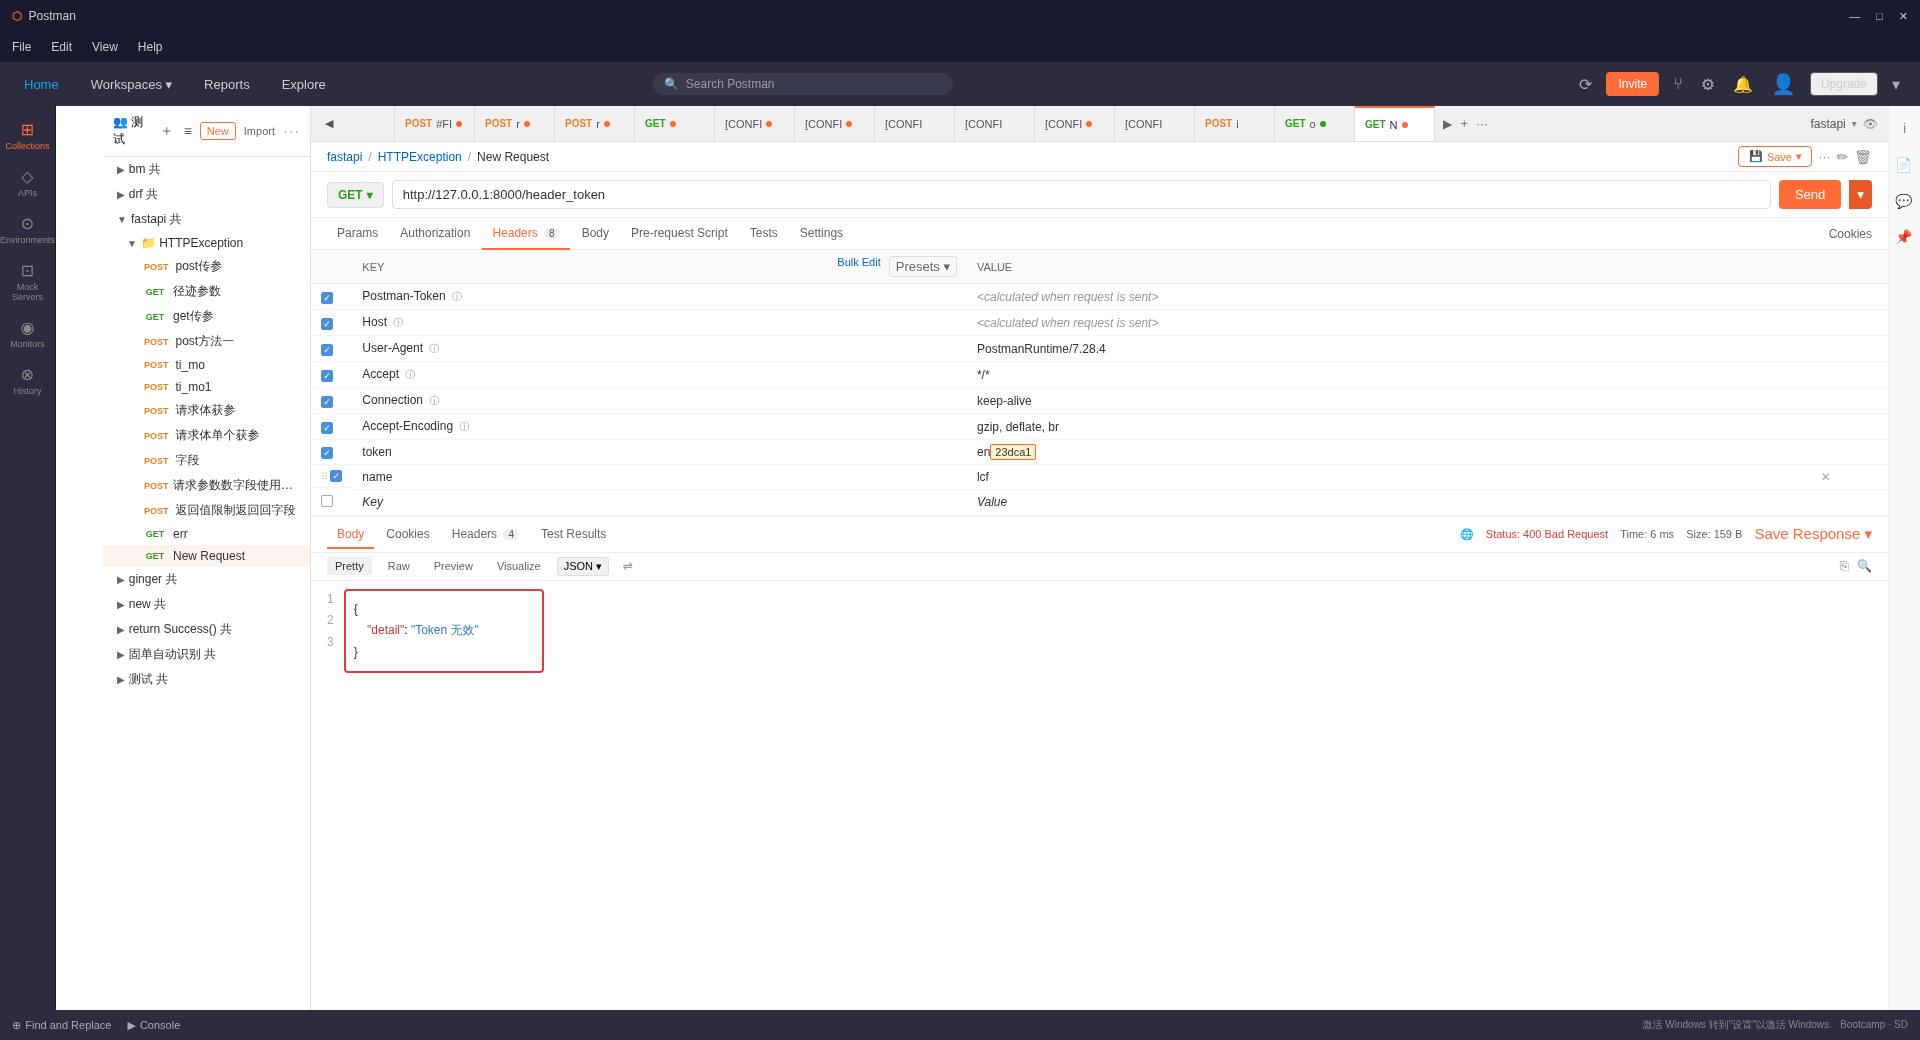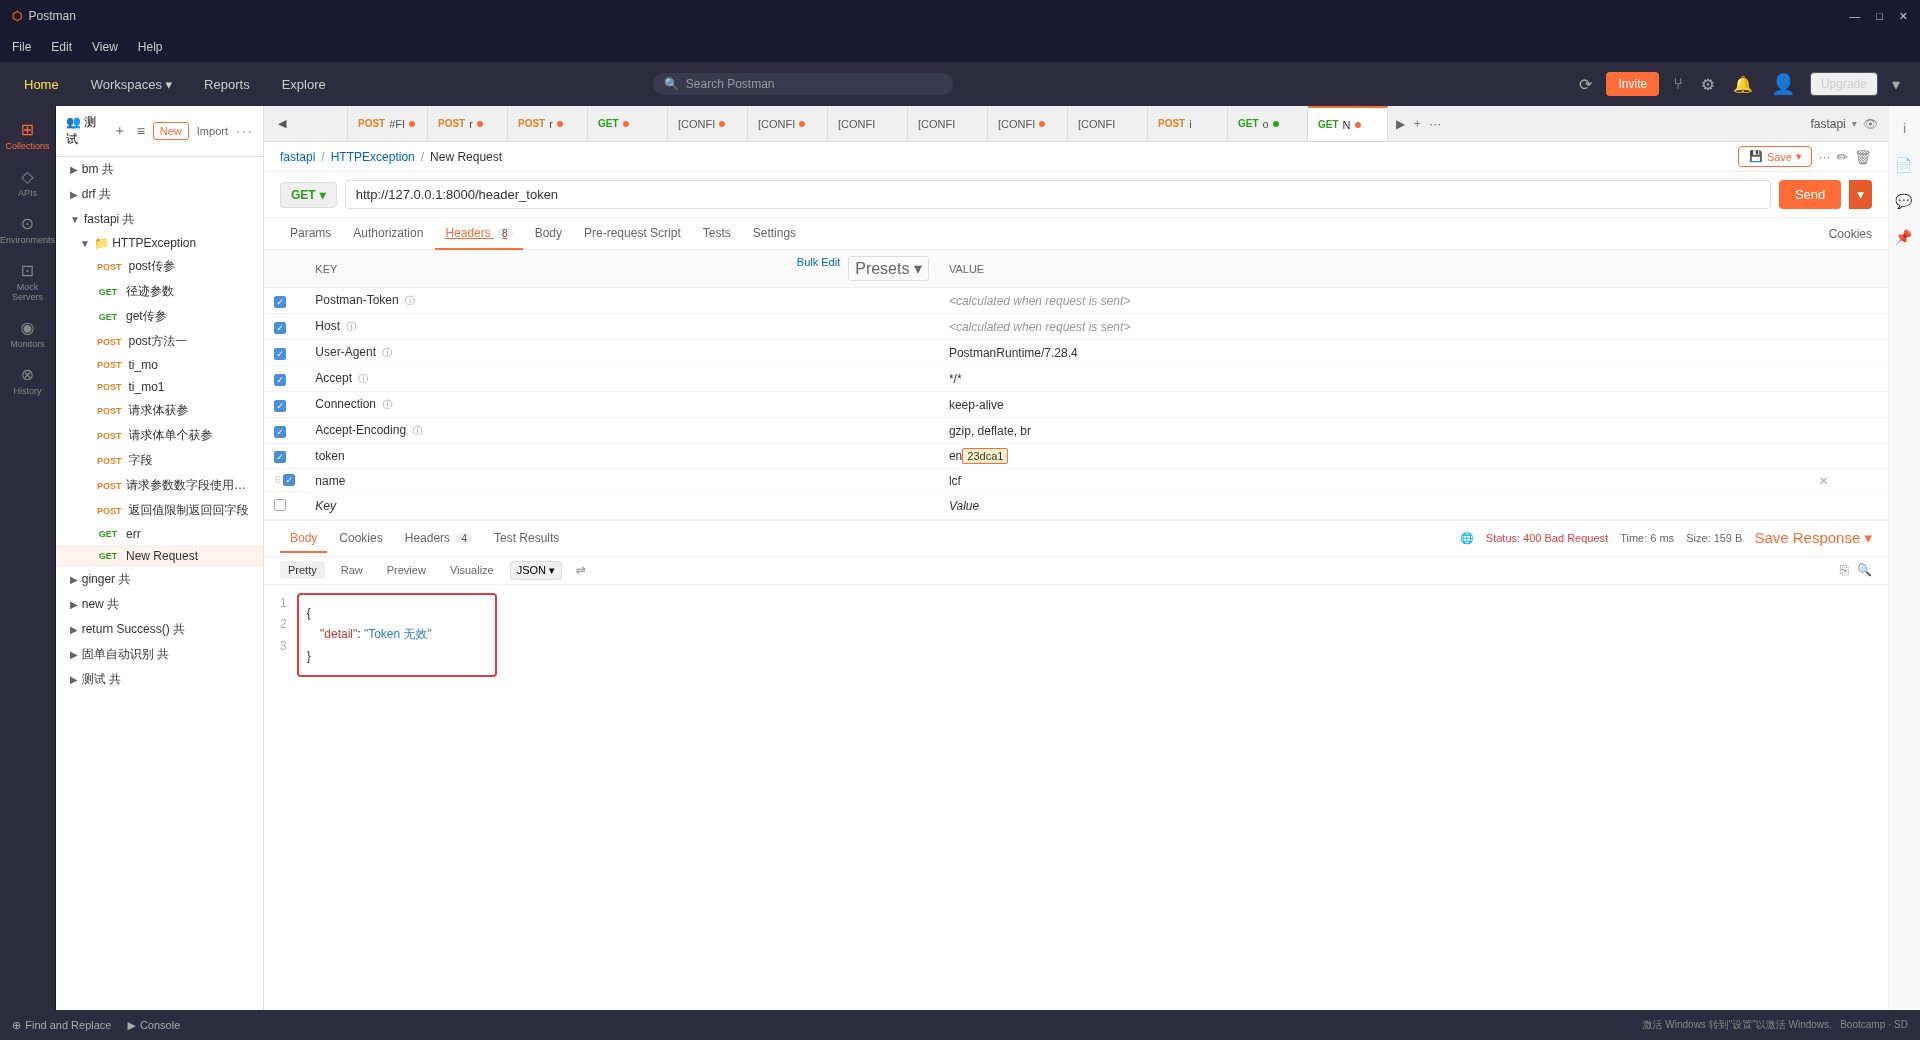--- a/index.html
+++ b/index.html
@@ -41,21 +41,21 @@
       padding: 0 16px;
       gap: 16px;
     }
     #topnav .nav-btn {
       color: #ccc;
       font-size: 13px;
       cursor: pointer;
       padding: 4px 8px;
       border-radius: 4px;
     }
-    #topnav .nav-btn.active { color: #fde047; }
+    #topnav .nav-btn.active { color: #0ea5e9; }
     #topnav .search-bar {
       flex: 0 0 300px;
       margin: 0 auto;
       background: #3a3a4e;
       border-radius: 20px;
       display: flex;
       align-items: center;
       padding: 4px 12px;
       gap: 6px;
       color: #999;
@@ -114,25 +114,26 @@
       color: #888;
       font-size: 9px;
       width: 48px;
       text-align: center;
     }
     .sidebar-icon-item.active { color: #ff6c37; }
     .sidebar-icon-item .icon { font-size: 16px; }
 
     
     #collections-panel {
-      width: 208px;
+      width: 255px;
       background: #fff;
       border-right: 1px solid #e0e0e0;
       display: flex;
       flex-direction: column;
+      padding-left: 47px;
     }
     #collections-header {
       display: flex;
       align-items: center;
       padding: 8px 10px;
       border-bottom: 1px solid #e0e0e0;
       gap: 6px;
     }
     #collections-header .btn { cursor: pointer; color: #666; font-size: 14px; padding: 2px; }
     .collection-tree { overflow-y: auto; flex: 1; font-size: 12px; }
@@ -285,21 +286,21 @@
       gap: 2px;
     }
     .req-tab {
       padding: 8px 10px;
       font-size: 12px;
       color: #666;
       cursor: pointer;
       border-bottom: 2px solid transparent;
       margin-bottom: -1px;
     }
-    .req-tab.active { color: #ff6c37; border-bottom-color: #ff6c37; font-weight: 500; text-decoration: underline; }
+    .req-tab.active { color: #ff6c37; border-bottom-color: #ff6c37; font-weight: 500; }
     .req-tab .badge {
       background: #eee;
       color: #555;
       border-radius: 8px;
       padding: 0 5px;
       font-size: 10px;
       margin-left: 3px;
     }
     .cookies-btn { margin-left: auto; color: #666; font-size: 12px; cursor: pointer; }
 
@@ -344,21 +345,21 @@
     .info-icon { color: #999; font-size: 10px; margin-left: 3px; }
     .token-highlight {
       background: #fff3cd;
       border: 1px solid #ff6c37;
       border-radius: 2px;
       padding: 1px 4px;
       font-size: 11px;
     }
     .bulk-edit-btn { font-size: 11px; color: #0066cc; cursor: pointer; }
     .presets-btn {
-      font-size: 16px;
+      font-size: 13px;
       color: #666;
       cursor: pointer;
       display: flex;
       align-items: center;
       gap: 3px;
       border: 1px solid #ddd;
       padding: 2px 6px;
       border-radius: 3px;
     }
 

